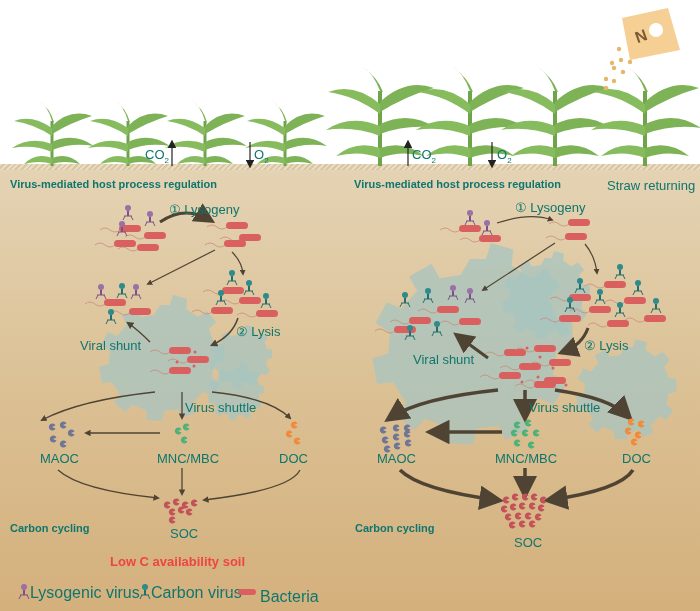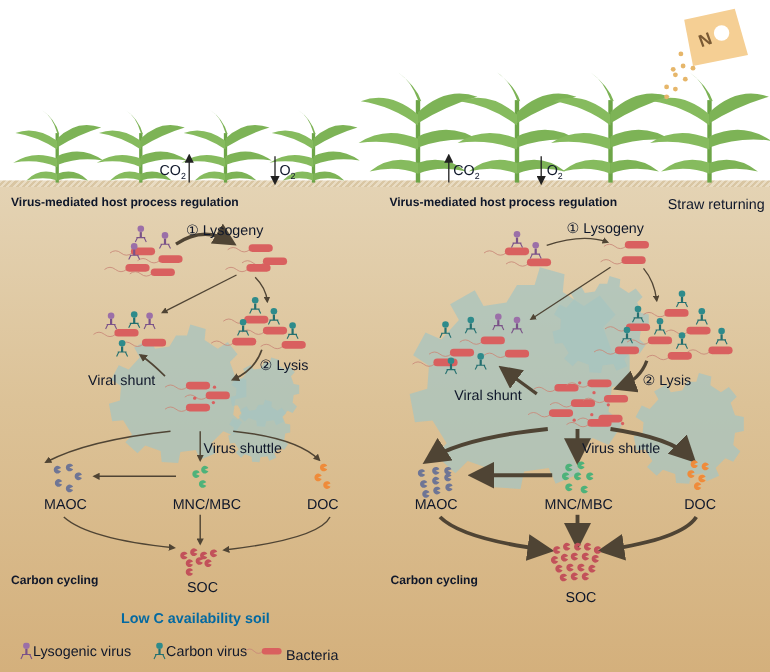--- a/index.html
+++ b/index.html
@@ -1,24 +1,24 @@
 <!DOCTYPE html>
 <html><head>
 <meta charset="utf-8">
 <style>
   html,body{margin:0;padding:0;}
   body{width:700px;height:611px;position:relative;overflow:hidden;background:#ffffff;font-family:"Liberation Sans",sans-serif;}
   #stage{position:absolute;left:0;top:0;width:700px;height:611px;}
   .soil{position:absolute;left:0;top:168px;width:700px;height:443px;background:linear-gradient(180deg,#e4d3b4 0%,#dcc297 45%,#d4b07c 100%);}
   .soil-top{position:absolute;left:0;top:164px;width:700px;height:6px;background:repeating-linear-gradient(135deg,#e9dcc3 0 2px,#d9c6a3 2px 4px);}
-  .txt{position:absolute;white-space:nowrap;color:#0f172a;}
+  .txt{position:absolute;white-space:nowrap;color:#0f766e;}
   .hdr{font-size:11px;font-weight:bold;}
   .lbl{font-size:13px;}
-  .soiltype{font-size:13px;font-weight:bold;color:#0369a1;}
-  .legend{font-size:13px;}
+  .soiltype{font-size:13px;font-weight:bold;color:#ef4444;}
+  .legend{font-size:16px;}
   sub{font-size:8px;}
   svg{position:absolute;left:0;top:0;}
 </style>
 </head>
 <body>
 
 <div id="stage">
   <div class="soil"></div>
   <div class="soil-top"></div>
 

